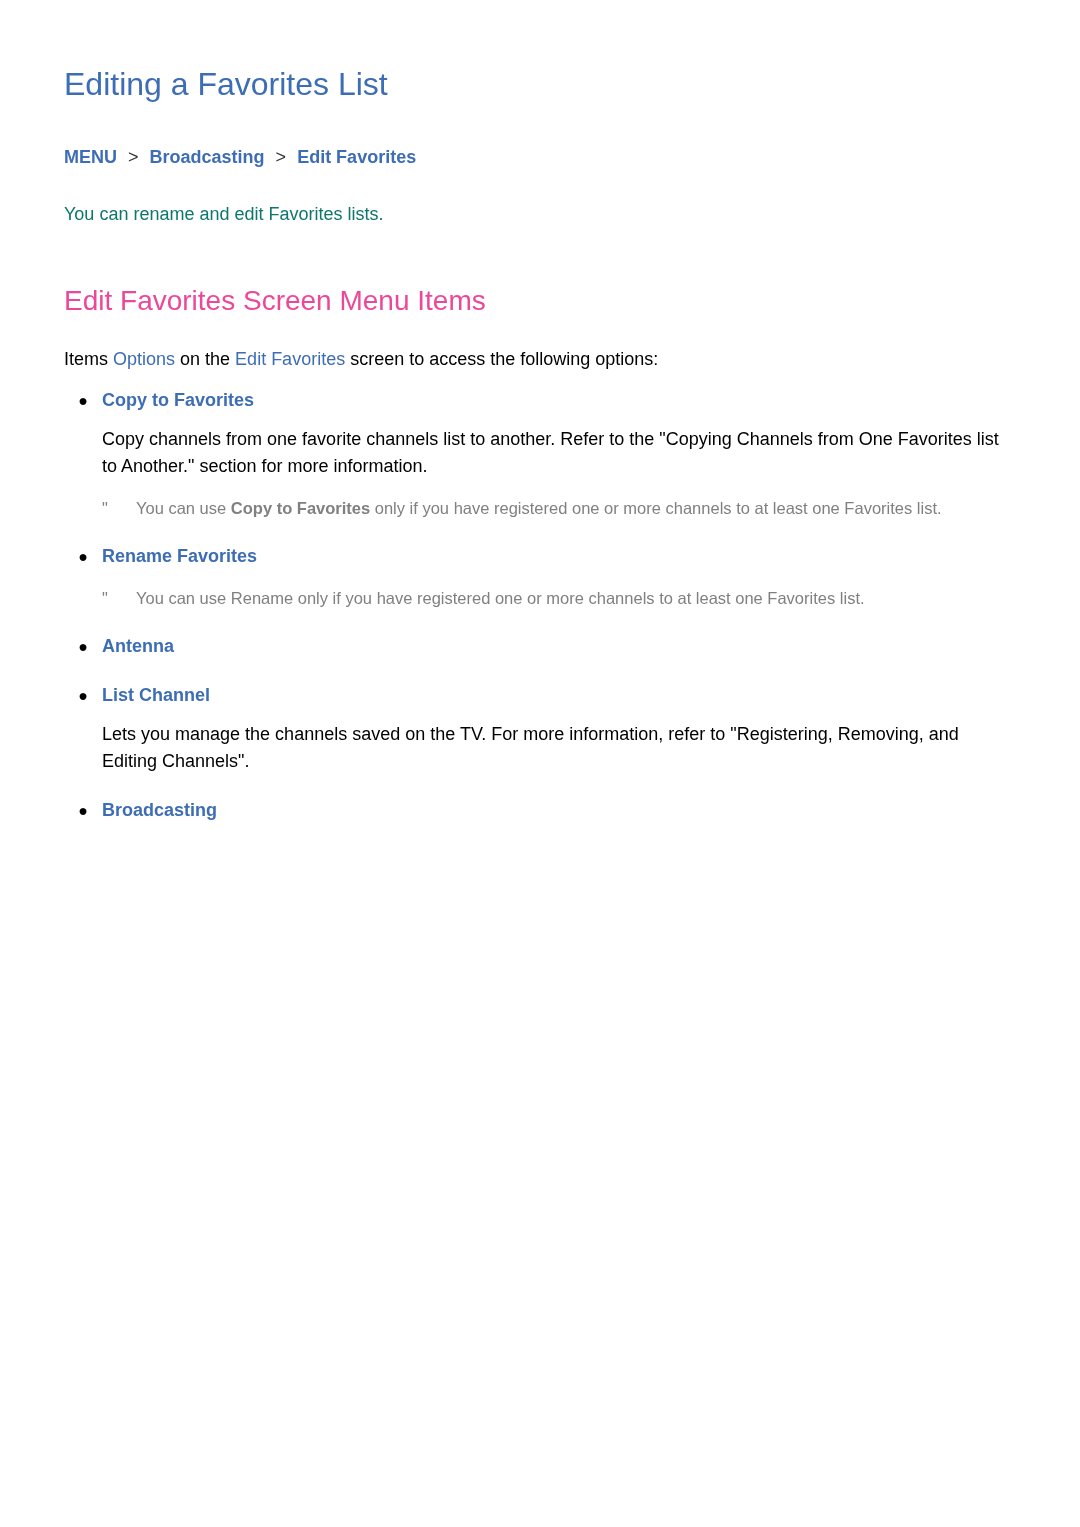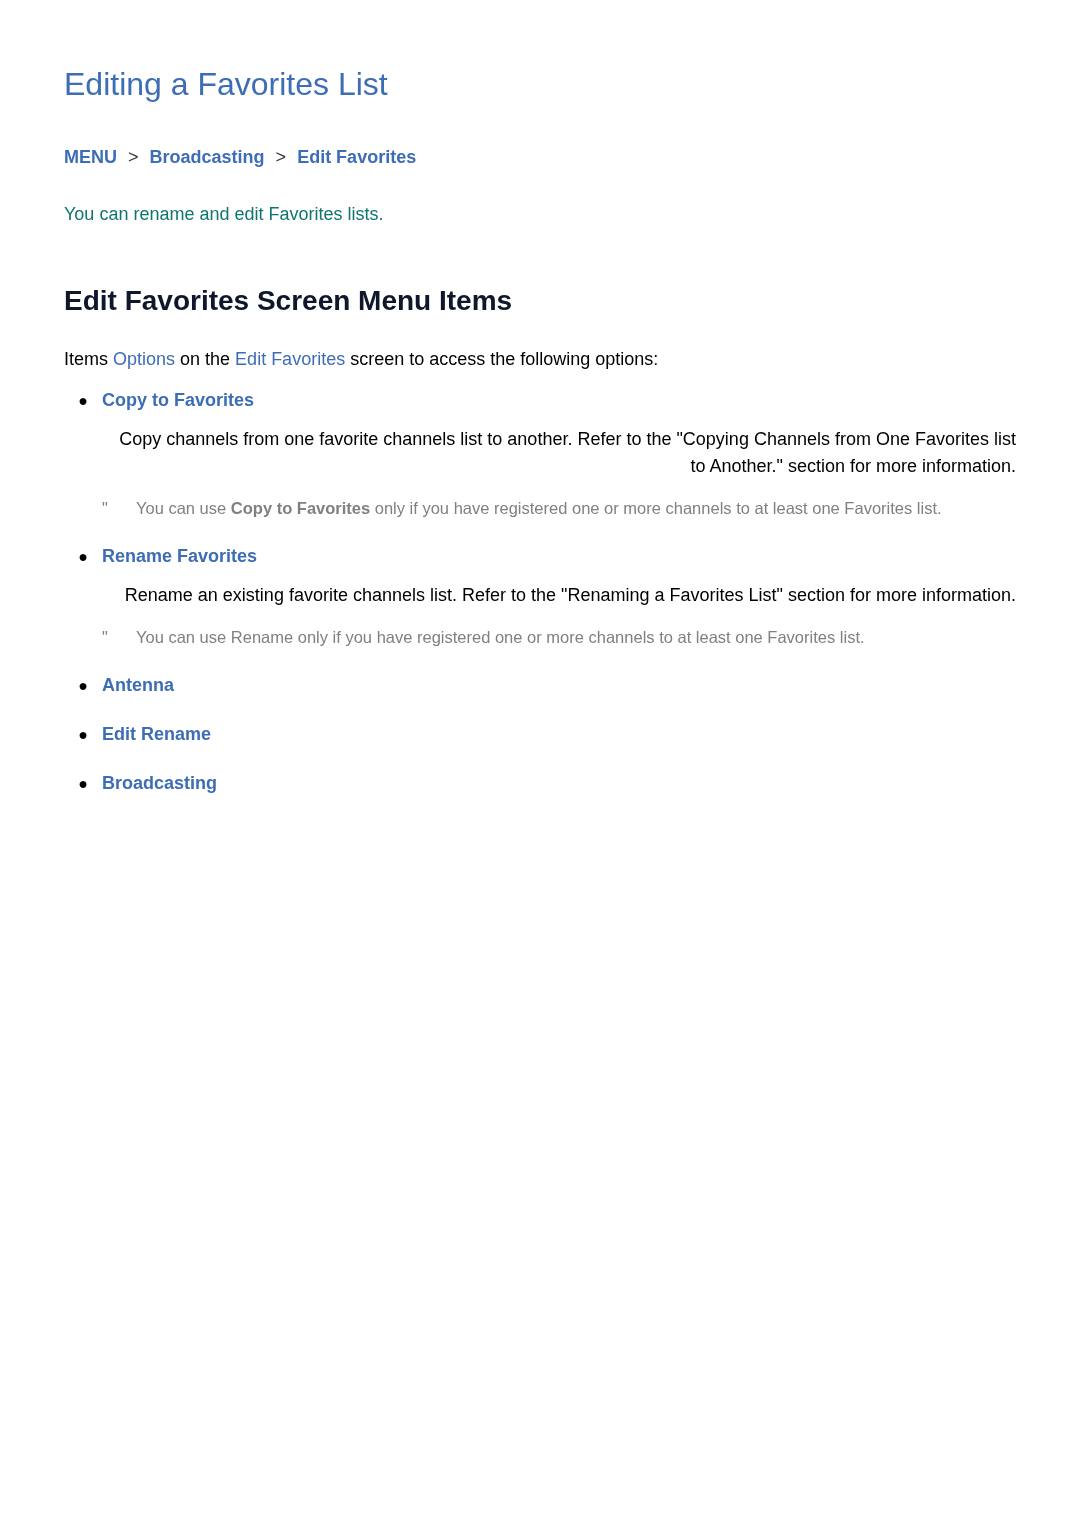--- a/index.html
+++ b/index.html
@@ -16,23 +16,23 @@
       line-height: 1.5;
       width: 1080px;
     }
     h1 {
       color: #3d6db5;
       font-size: 32px;
       font-weight: normal;
       margin-bottom: 36px;
     }
     h2 {
-      color: #0f172a;
+      color: #ec4899;
       font-size: 28px;
-      font-weight: bold;
+      font-weight: normal;
       margin-top: 52px;
       margin-bottom: 24px;
     }
     .breadcrumb {
       margin-bottom: 30px;
     }
     .breadcrumb .nav-item {
       color: #3d6db5;
       font-weight: bold;
     }
@@ -69,21 +69,20 @@
       color: #000;
     }
     .bullet-title {
       color: #3d6db5;
       font-weight: bold;
     }
     .item-desc {
       margin-left: 38px;
       margin-top: 12px;
       color: #000;
-      text-align: right;
     }
     .note-row {
       display: flex;
       align-items: baseline;
       margin-left: 38px;
       margin-top: 16px;
       color: #808080;
       font-size: 16.5px;
     }
     .note-mark {
@@ -134,39 +133,39 @@
         <span>You can use </span><span class="highlight-gray">Copy to Favorites</span><span> only if you have registered one or more channels to at least one Favorites list.</span>
       </span>
     </div>
   </li>
 
   <li>
     <div class="bullet-row">
       <span class="bullet-dot">●</span>
       <span class="bullet-title">Rename Favorites</span>
     </div>
-    <p class="item-desc">Rename an existing favorite channels list. Refer to the "Renaming a Favorites List" section for more information.</p>
     <div class="note-row">
       <span class="note-mark">"</span>
       <span class="note-text">You can use Rename only if you have registered one or more channels to at least one Favorites list.</span>
     </div>
   </li>
 
   <li>
     <div class="bullet-row">
       <span class="bullet-dot">●</span>
       <span class="bullet-title">Antenna</span>
     </div>
   </li>
 
   <li>
     <div class="bullet-row">
       <span class="bullet-dot">●</span>
-      <span class="bullet-title">Edit Rename</span>
+      <span class="bullet-title">List Channel</span>
     </div>
+    <p class="item-desc">Lets you manage the channels saved on the TV. For more information, refer to "Registering, Removing, and Editing Channels".</p>
   </li>
 
   <li>
     <div class="bullet-row">
       <span class="bullet-dot">●</span>
       <span class="bullet-title">Broadcasting</span>
     </div>
   </li>
 
 </ul>

